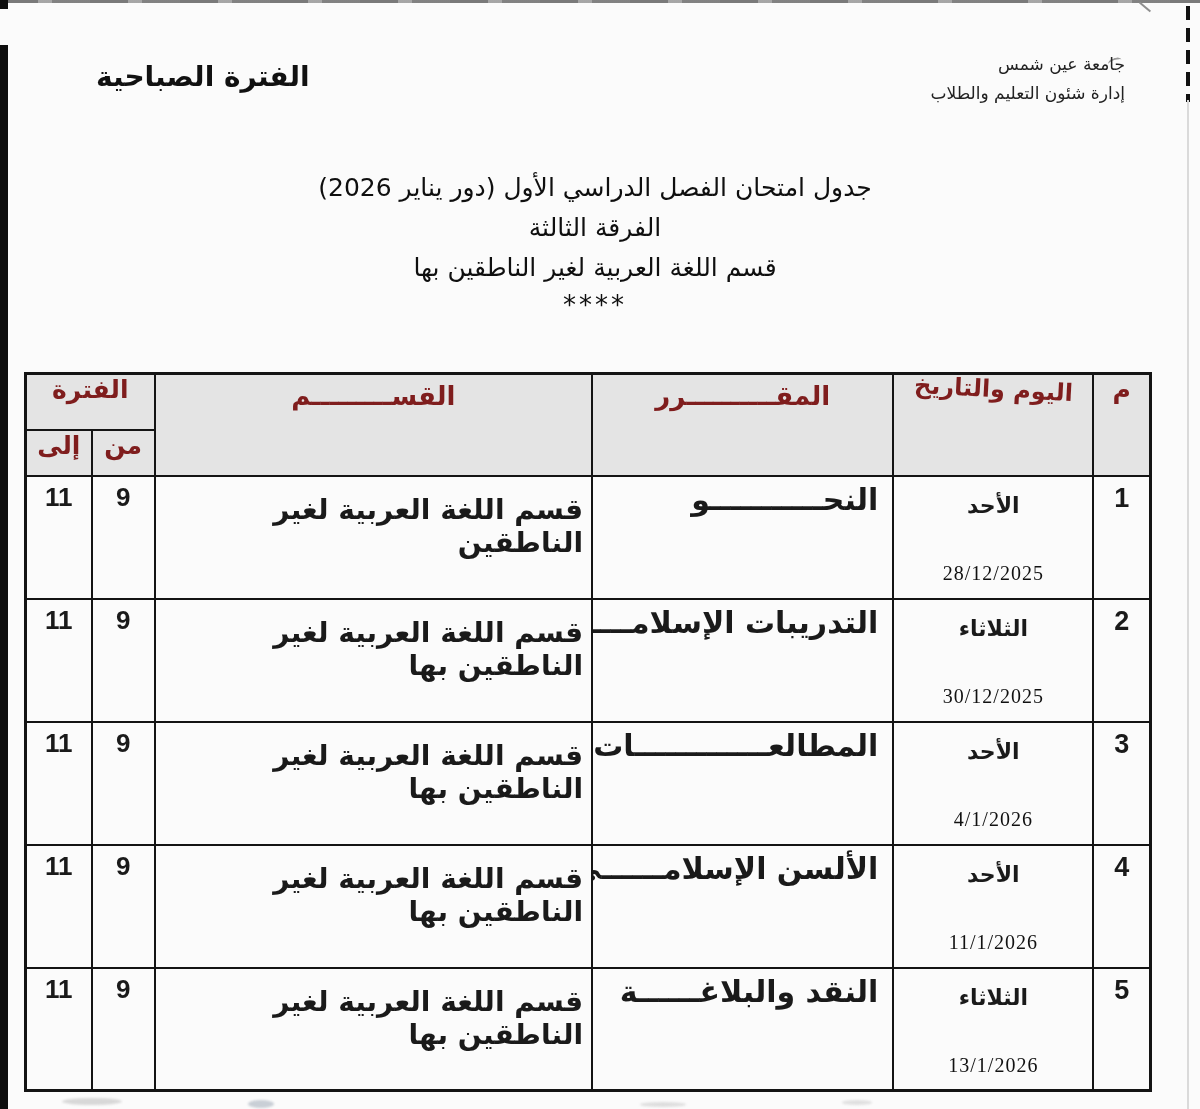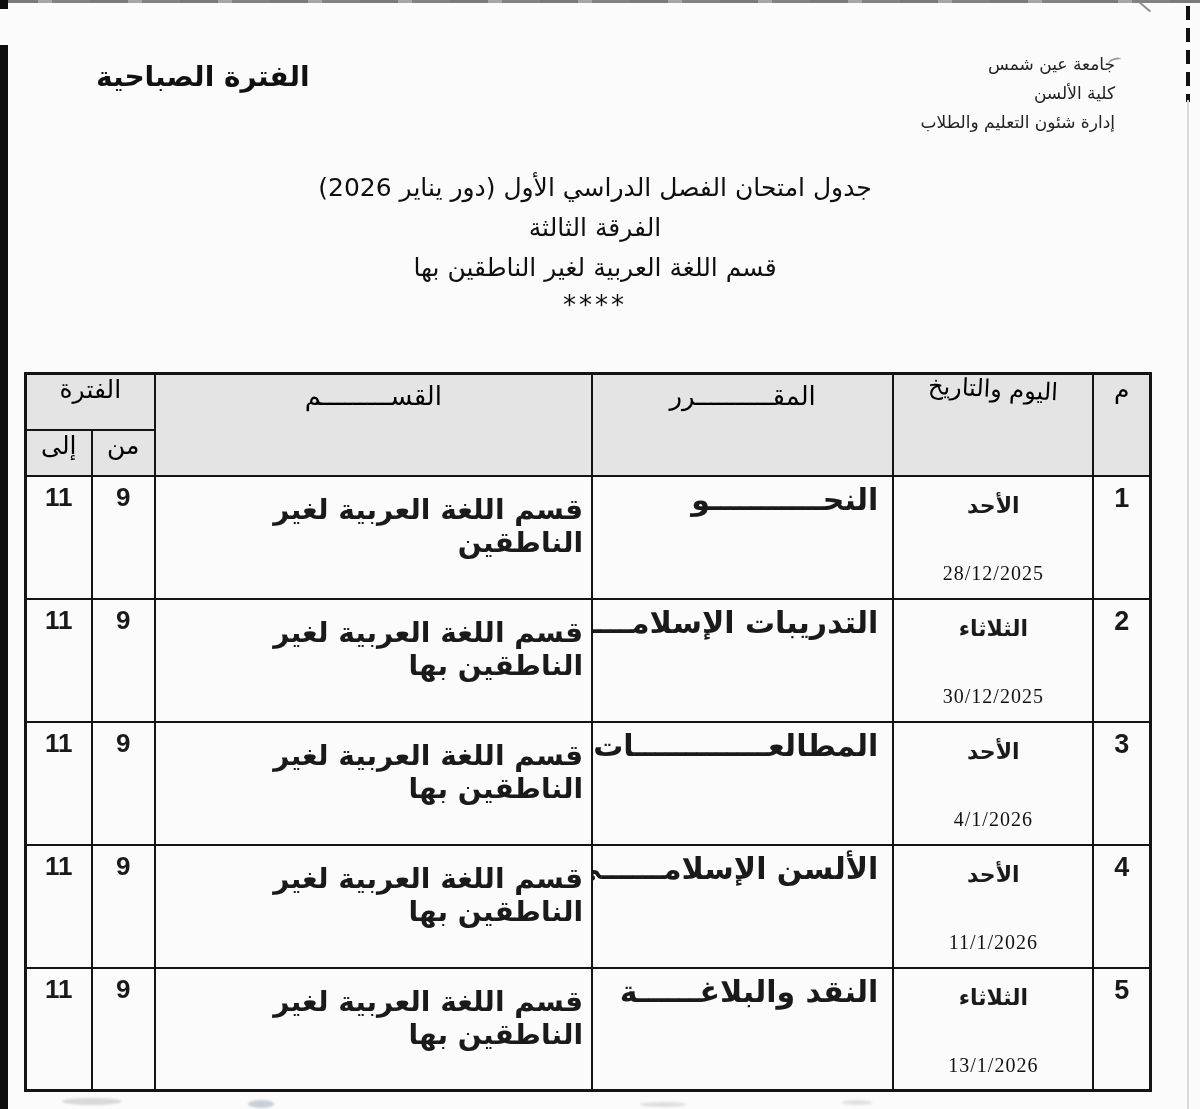--- a/index.html
+++ b/index.html
@@ -48,21 +48,21 @@
     border-top:2px solid #9a9a9a;border-radius:50%;transform:rotate(-18deg);
   }
   .smudge{position:absolute;border-radius:50%;filter:blur(1px);}
   .smudge-1{left:62px;top:1098px;width:60px;height:7px;background:#d8d8d8;}
   .smudge-2{left:248px;top:1100px;width:26px;height:8px;background:#c9cfd6;}
   .smudge-3{left:640px;top:1102px;width:46px;height:5px;background:#dedede;}
   .smudge-4{left:842px;top:1100px;width:30px;height:5px;background:#e0e0e0;}
 
   
   .letterhead{
-    position:absolute;right:85px;top:50px;
+    position:absolute;right:75px;top:50px;
     direction:rtl;text-align:right;
     font-size:17px;line-height:29px;color:#222;
   }
   .period-label{
     position:absolute;left:96px;top:60px;
     direction:rtl;
     font-size:28px;font-weight:bold;color:#111;
   }
 
   
@@ -83,21 +83,21 @@
     table-layout:fixed;
     width:1128px;
     border:3px solid var(--border);
   }
   table.exam th,table.exam td{
     border:2px solid var(--border);
     vertical-align:top;
   }
   table.exam th{
     background:var(--header-bg);
-    font-weight:normal;color:#000000;
+    font-weight:bold;color:#7f1d1d;
   }
   tr.hdr-top{height:56px;}
   tr.hdr-bottom{height:46px;}
   tr.data-row{height:123px;}
 
   th.h-index{font-size:25px;vertical-align:middle;text-align:center;}
   th.h-daydate{vertical-align:middle;text-align:center;}
   th.h-daydate .tilt{display:inline-block;transform:rotate(3deg);font-size:24px;}
   th.h-course,th.h-dept{padding-top:6px;text-align:center;font-size:26px;}
   th.h-period{vertical-align:middle;text-align:center;font-size:25px;}
@@ -138,21 +138,20 @@
 <div class="scan-right-faint"></div>
 <div class="corner-tick"></div>
 <div class="squiggle-mark"></div>
 <div class="smudge smudge-1"></div>
 <div class="smudge smudge-2"></div>
 <div class="smudge smudge-3"></div>
 <div class="smudge smudge-4"></div>
 
 <div class="letterhead">
   <div>جامعة عين شمس</div>
-  <div>كلية الألسن</div>
   <div>إدارة شئون التعليم والطلاب</div>
 </div>
 
 <div class="period-label">الفترة الصباحية</div>
 
 <div class="title-block">
   <div>جدول امتحان الفصل الدراسي الأول (دور يناير 2026)</div>
   <div>الفرقة الثالثة</div>
   <div>قسم اللغة العربية لغير الناطقين بها</div>
   <div class="title-stars">****</div>

